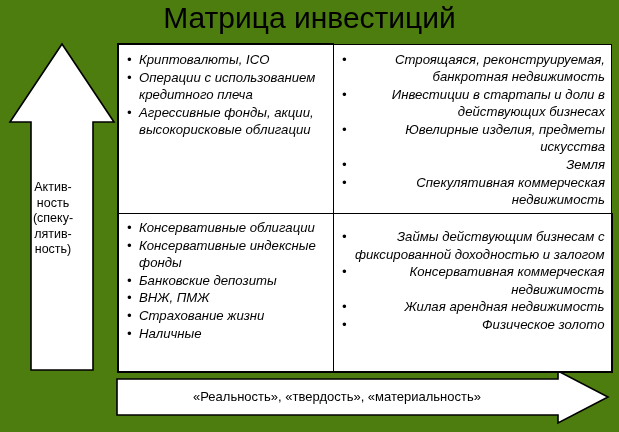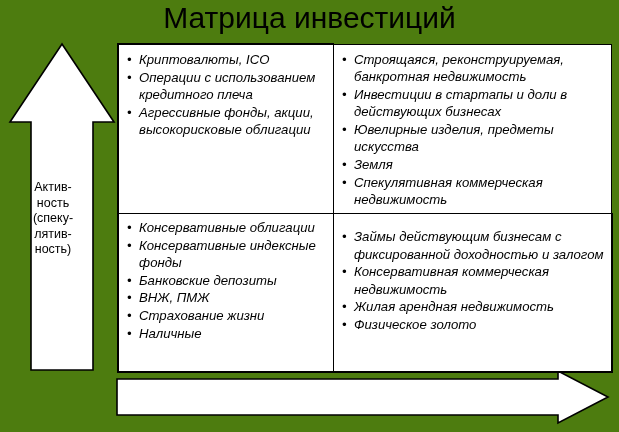--- a/index.html
+++ b/index.html
@@ -109,21 +109,21 @@
     content: "\2022";
     position: absolute;
     left: 2px;
     top: 0;
     font-size: 13px;
     line-height: 17.6px;
   }
 
   
   td.col-left  { width: 214px; }
-  td.col-right { width: 277px; }
+  td.col-right { width: 277px; text-align: right; }
 
   
   tr.row-top    td { height: 168px; }
   tr.row-bottom td { height: 157px; }
 
   
   td.q-tl { border-top: 2.1px solid #000; border-left: 2.1px solid #000; border-right: 1.1px solid #000; border-bottom: 1.6px solid #000; }
   td.q-tr { border-top: 1.1px solid #000; border-left: 1.1px solid #000; border-right: 1.1px solid #000; border-bottom: 1.1px solid #000; }
   td.q-bl { border-top: 1.6px solid #000; border-left: 2.1px solid #000; border-right: 1.1px solid #000; border-bottom: 2.1px solid #000; }
   td.q-br { border-top: 1.1px solid #000; border-left: 1.6px solid #000; border-right: 2.1px solid #000; border-bottom: 2.1px solid #000; }
@@ -143,20 +143,21 @@
     <polygon points="62,44 114,122 93,122 93,370 31,370 31,122 10,122"></polygon>
 
     <polygon points="117,379 558,379 558,371 608,397 558,423 558,415 117,415"></polygon>
   </svg>
 
   <div id="vlabel">Актив-
 ность
 (спеку-
 лятив-
 ность)</div>
+  <div id="hlabel">«Реальность», «твердость», «материальность»</div>
 
   <table id="matrix">
     <tbody>
       <tr class="row-top">
         <td class="col-left q-tl">
           <div class="cell-inner">
             <ul class="qlist">
                 <li>Криптовалюты, ICO</li>
                 <li>Операции с использованием кредитного плеча</li>
                 <li>Агрессивные фонды, акции, высокорисковые облигации</li>

